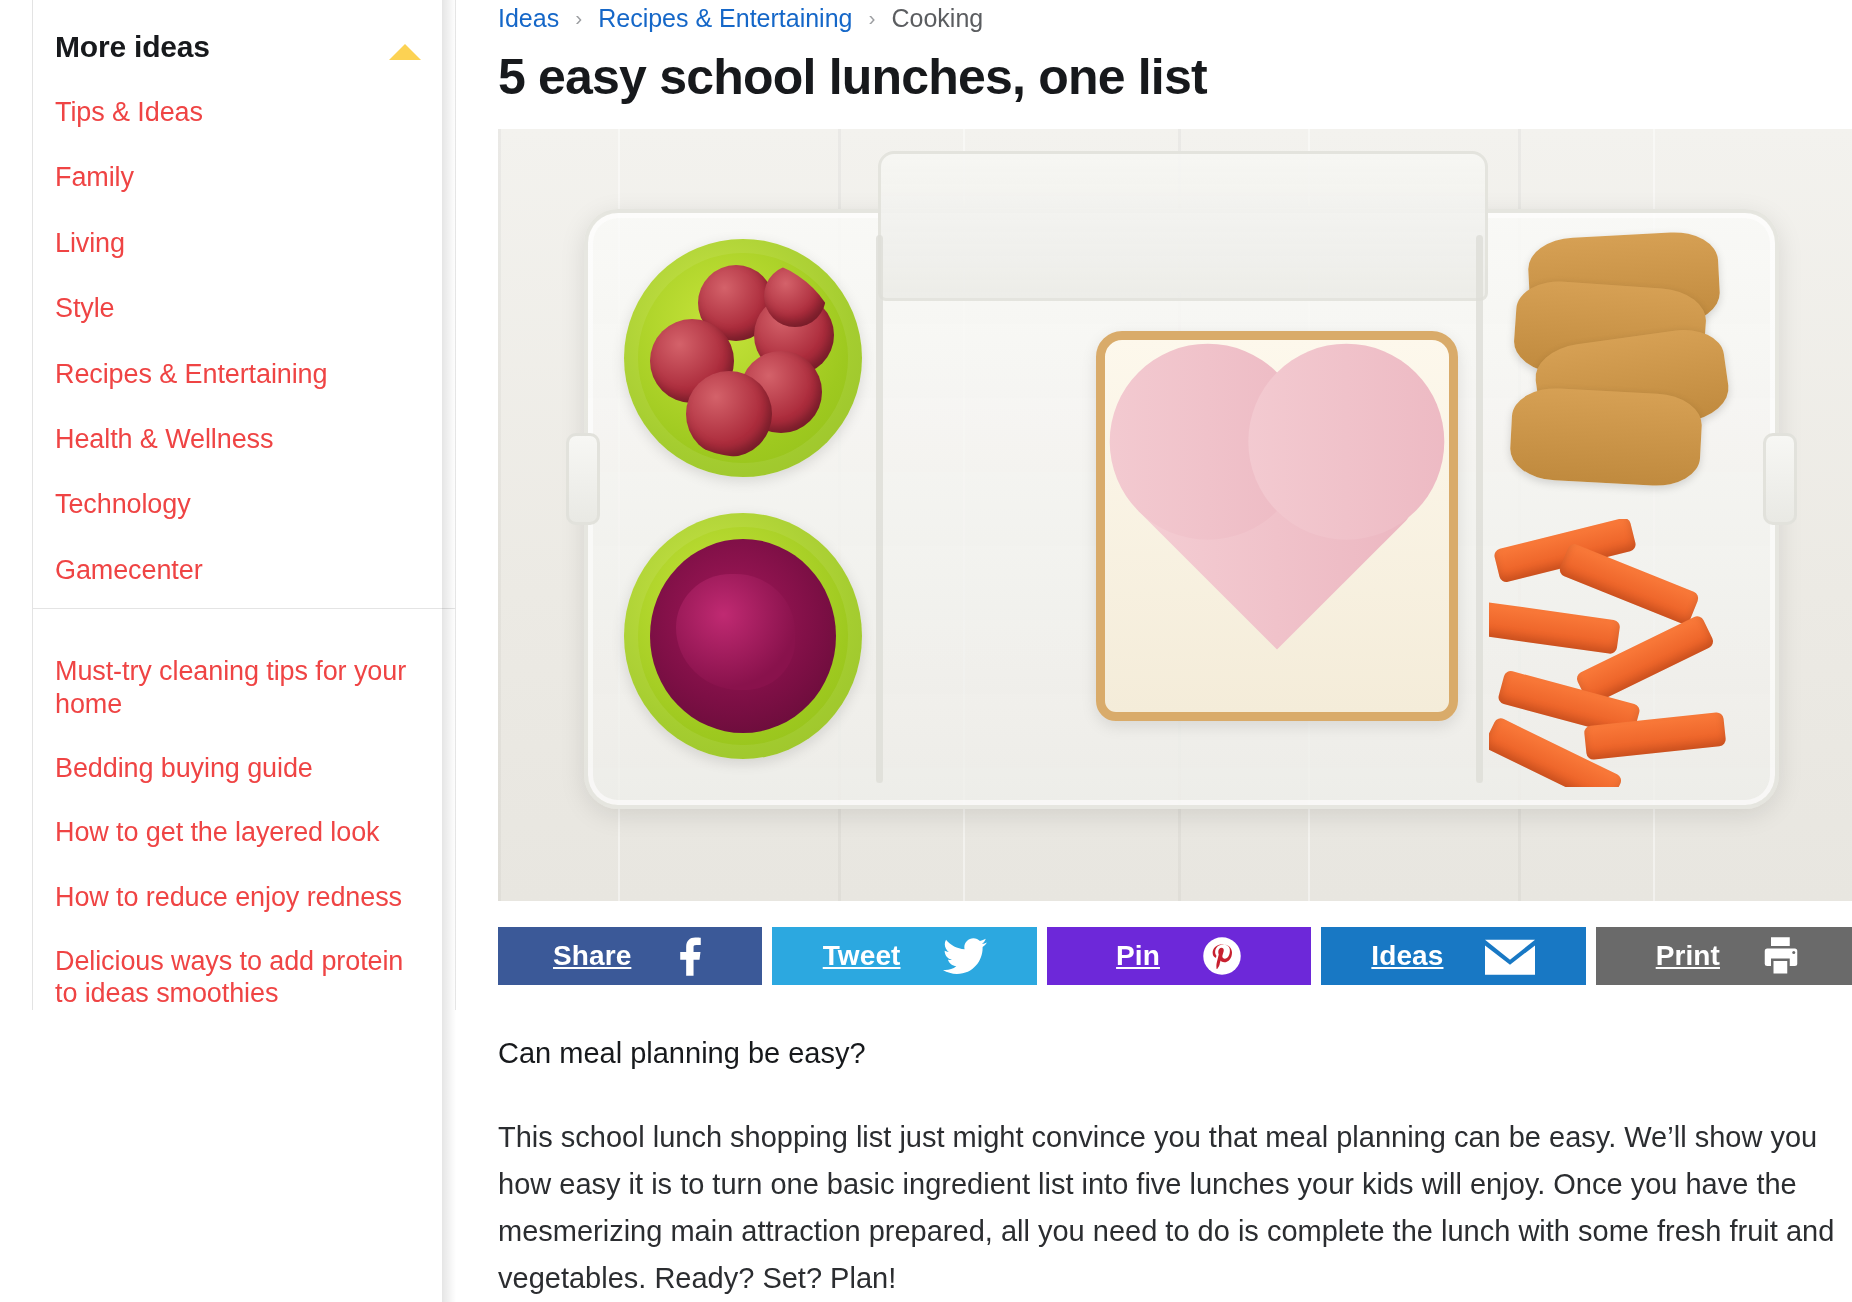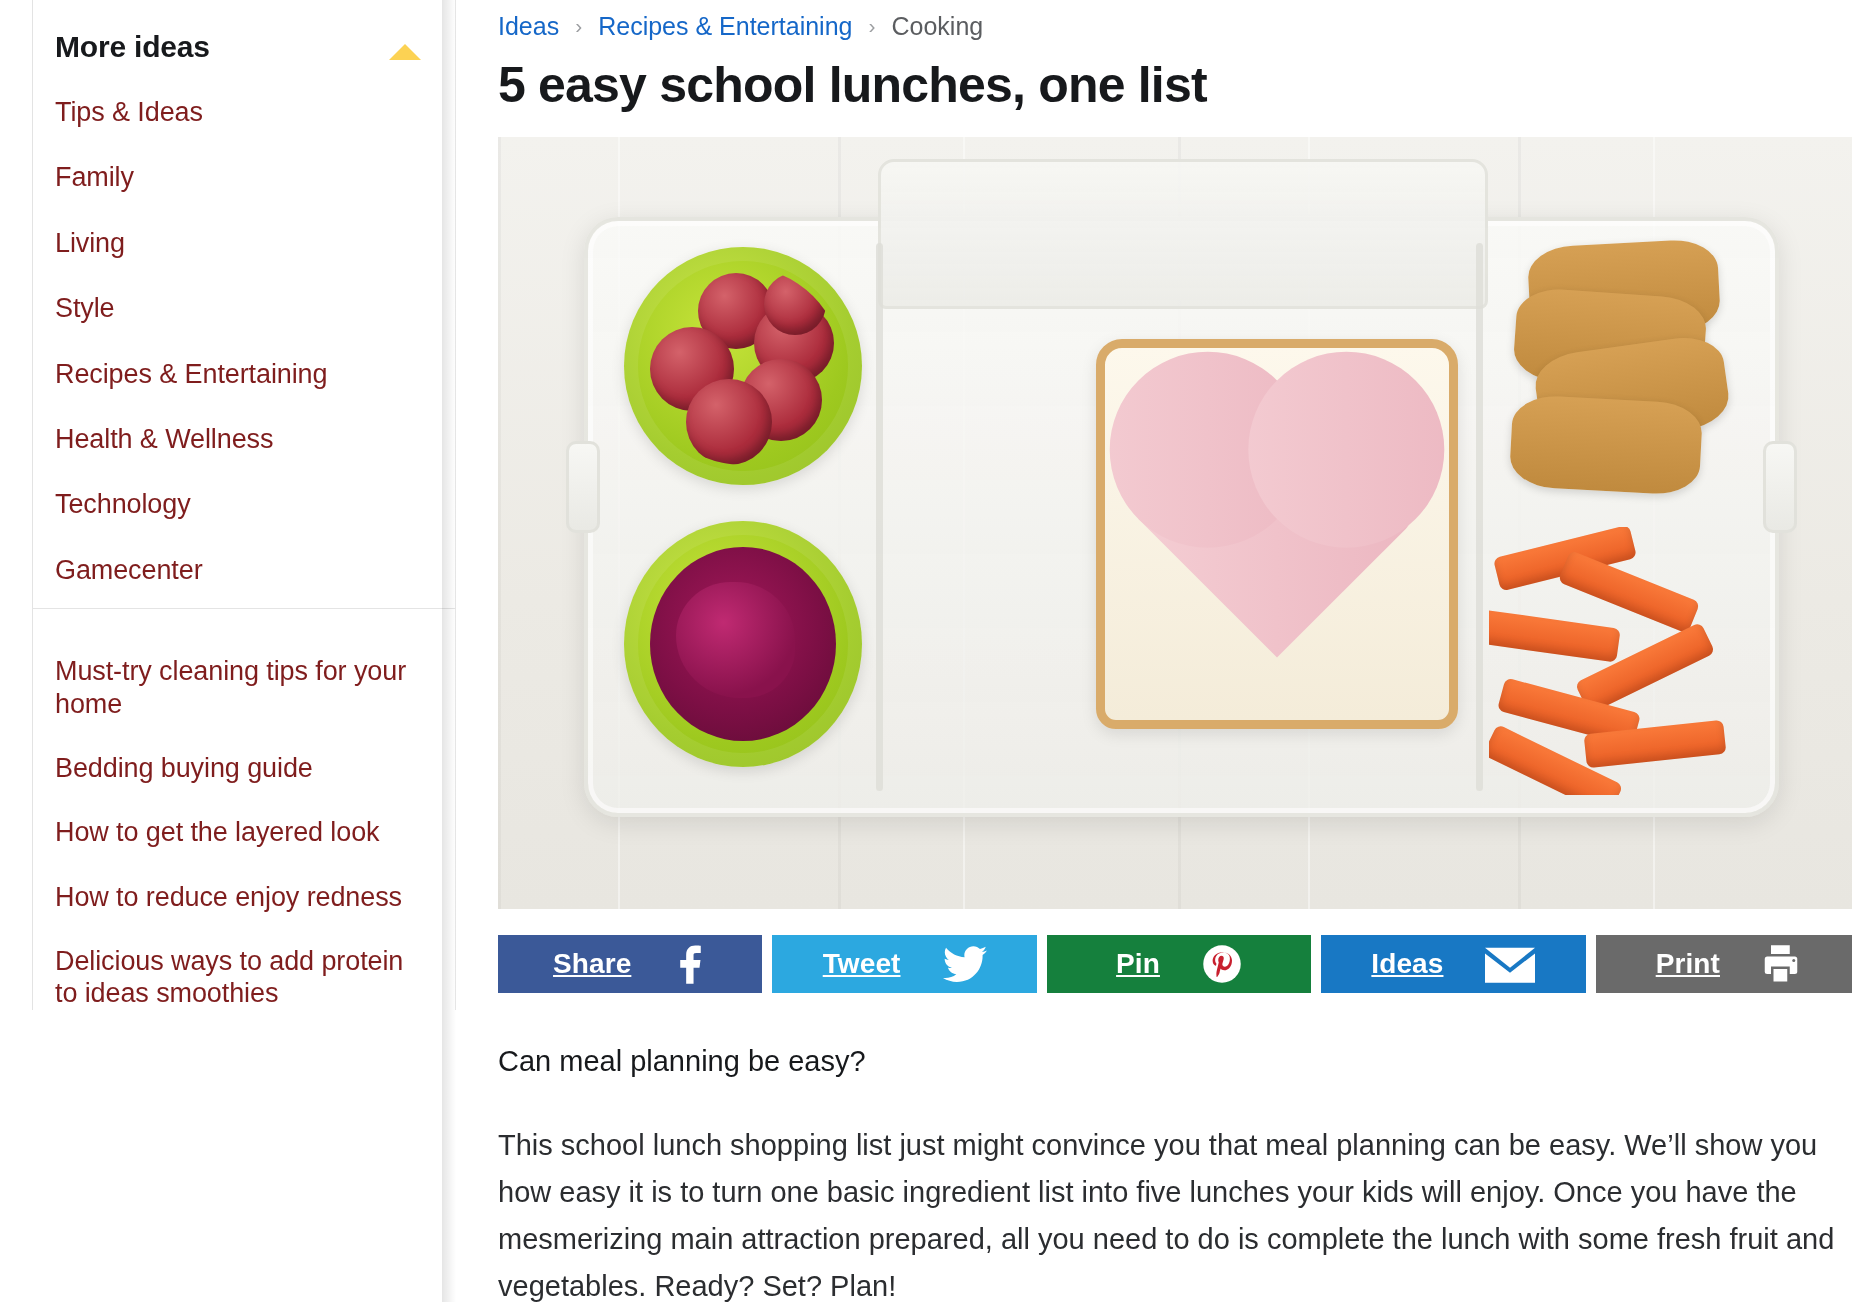--- a/index.html
+++ b/index.html
@@ -53,32 +53,32 @@
     width: 0; height: 0;
     border-left: 16px solid transparent;
     border-right: 16px solid transparent;
     border-bottom: 16px solid #fcd253;
     margin-top: 14px;
     flex: 0 0 auto;
   }
   .side-list { list-style: none; padding: 0 26px 0 22px; }
   .side-list li {
     font-size: 27px;
-    color: #7f1d1d;
+    color: #ef4444;
     line-height: 1.2;
     padding-top: 33px;
     cursor: pointer;
     letter-spacing: -0.1px;
   }
   .side-list.trending li { padding-top: 32px; }
 
   
   .main {
     flex: 1 1 auto;
-    padding: 8px 0 0 42px;
+    padding: 0 0 0 42px;
     position: relative;
     min-width: 0;
   }
   .breadcrumb {
     display: flex;
     align-items: center;
     font-size: 25px;
     padding-top: 2px;
     height: 34px;
     white-space: nowrap;
@@ -358,21 +358,21 @@
 
       <div class="share-btn" style="background:#2CA8E0">
         <span class="lbl">Tweet</span>
         <span class="ic">
           <svg width="44" height="38" viewBox="0 0 32 26">
               <path fill="#fff" d="M32 3.1c-1.2.5-2.4.9-3.8 1.1 1.4-.8 2.4-2.1 2.9-3.7-1.3.8-2.7 1.3-4.2 1.6C25.7.8 24 0 22.1 0c-3.6 0-6.6 2.9-6.6 6.6 0 .5.1 1 .2 1.5C10.3 7.8 5.5 5.2 2.2 1.2c-.6 1-.9 2.1-.9 3.3 0 2.3 1.2 4.3 2.9 5.5-1.1 0-2.1-.3-3-.8v.1c0 3.2 2.3 5.8 5.3 6.4-.6.1-1.1.2-1.7.2-.4 0-.8 0-1.2-.1.8 2.6 3.3 4.5 6.1 4.6-2.3 1.8-5.1 2.8-8.2 2.8-.5 0-1.1 0-1.6-.1C2.9 24.9 6.4 26 10.1 26c12.1 0 18.7-10 18.7-18.7v-.9C30.1 5.5 31.2 4.4 32 3.1z"></path>
             </svg>
         </span>
       </div>
 
-      <div class="share-btn" style="background:#15803d">
+      <div class="share-btn" style="background:#6d28d9">
         <span class="lbl">Pin</span>
         <span class="ic">
           <svg width="40" height="40" viewBox="0 0 32 32">
             <circle cx="16" cy="16" r="15" fill="#fff"></circle>
             <path fill="#C8202F" d="M16.6 6.5c-5.4 0-8.1 3.6-8.1 6.7 0 1.8.7 3.5 2.2 4.1.3.1.5 0 .6-.3l.2-1c.1-.3 0-.4-.2-.6-.5-.6-.8-1.4-.8-2.5 0-3.2 2.5-6.1 6.4-6.1 3.5 0 5.4 2 5.4 4.8 0 3.6-1.6 6.6-4 6.6-1.3 0-2.3-1.1-2-2.4.4-1.6 1.1-3.4 1.1-4.5 0-1-.6-1.9-1.8-1.9-1.4 0-2.6 1.4-2.6 3.3 0 1.2.4 2 .4 2s-1.5 6.1-1.7 7.1c-.4 1.9-.1 4.3 0 4.5 0 .1.2.2.3.1.1-.1 1.6-1.9 2.1-3.7.1-.5.8-3.1.8-3.1.4.8 1.6 1.4 2.8 1.4 3.7 0 6.3-3.4 6.3-7.9 0-3.4-2.9-6.6-7.4-6.6z"></path>
           </svg>
         </span>
       </div>
 
       <div class="share-btn" style="background:#1878C4">

